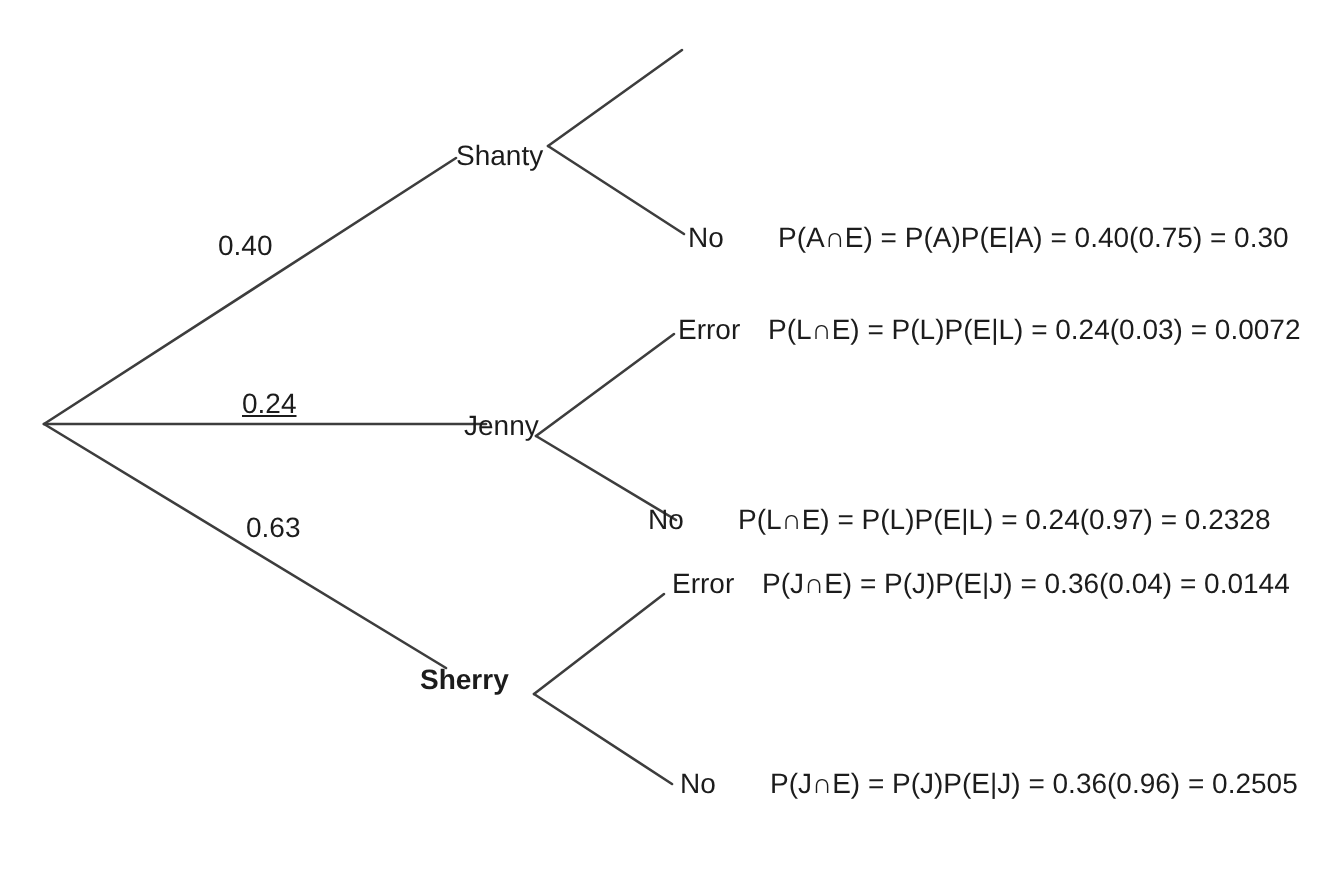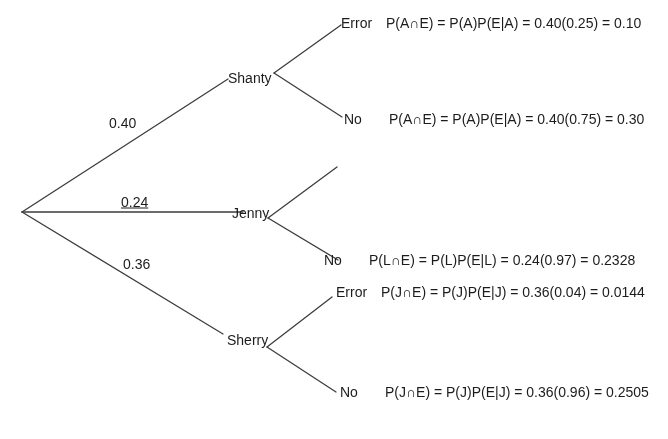--- a/index.html
+++ b/index.html
@@ -51,31 +51,31 @@
     <line x1="274" y1="73" x2="341" y2="25"></line>
     <line x1="274" y1="73" x2="342" y2="117"></line>
     <line x1="268" y1="218" x2="337" y2="167"></line>
     <line x1="268" y1="218" x2="338" y2="260"></line>
     <line x1="267" y1="347" x2="332" y2="297"></line>
     <line x1="267" y1="347" x2="336" y2="392"></line>
   </svg>
 
   <div class="lbl" style="left:109px; top:123px;">0.40</div>
   <div class="lbl" style="left:121px; top:202px;text-decoration:underline;">0.24</div>
-  <div class="lbl" style="left:123px; top:264px;">0.36</div>
+  <div class="lbl" style="left:123px; top:264px;">0.63</div>
 
   <div class="lbl" style="left:228px; top:78px;">Shanty</div>
   <div class="lbl" style="left:232px; top:213px;">Jenny</div>
-  <div class="lbl" style="left:227px; top:340px;">Sherry</div>
+  <div class="lbl" style="left:210px; top:340px;font-weight:bold;">Sherry</div>
 
-  <div class="lbl leaf-row" style="left:341px; top:23px;">
-    <span class="outcome">Error</span><span>P(A∩E) = P(A)P(E|A) = 0.40(0.25) = 0.10</span>
-  </div>
   <div class="lbl leaf-row" style="left:344px; top:119px;">
     <span class="outcome">No</span><span>P(A∩E) = P(A)P(E|A) = 0.40(0.75) = 0.30</span>
+  </div>
+  <div class="lbl leaf-row" style="left:339px; top:165px;">
+    <span class="outcome">Error</span><span>P(L∩E) = P(L)P(E|L) = 0.24(0.03) = 0.0072</span>
   </div>
   <div class="lbl leaf-row" style="left:324px; top:260px;">
     <span class="outcome">No</span><span>P(L∩E) = P(L)P(E|L) = 0.24(0.97) = 0.2328</span>
   </div>
   <div class="lbl leaf-row" style="left:336px; top:292px;">
     <span class="outcome">Error</span><span>P(J∩E) = P(J)P(E|J) = 0.36(0.04) = 0.0144</span>
   </div>
   <div class="lbl leaf-row" style="left:340px; top:392px;">
     <span class="outcome">No</span><span>P(J∩E) = P(J)P(E|J) = 0.36(0.96) = 0.2505</span>
   </div>

